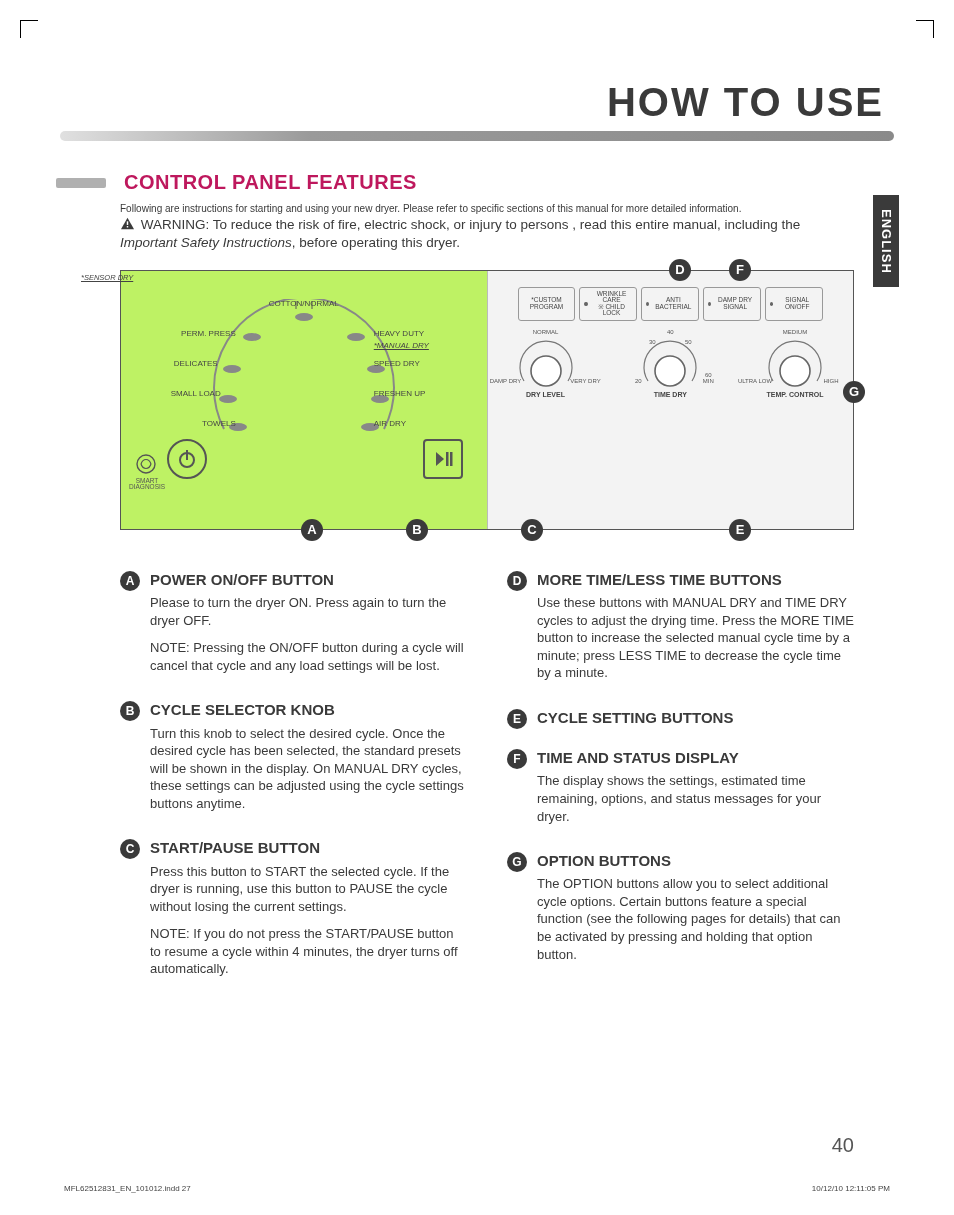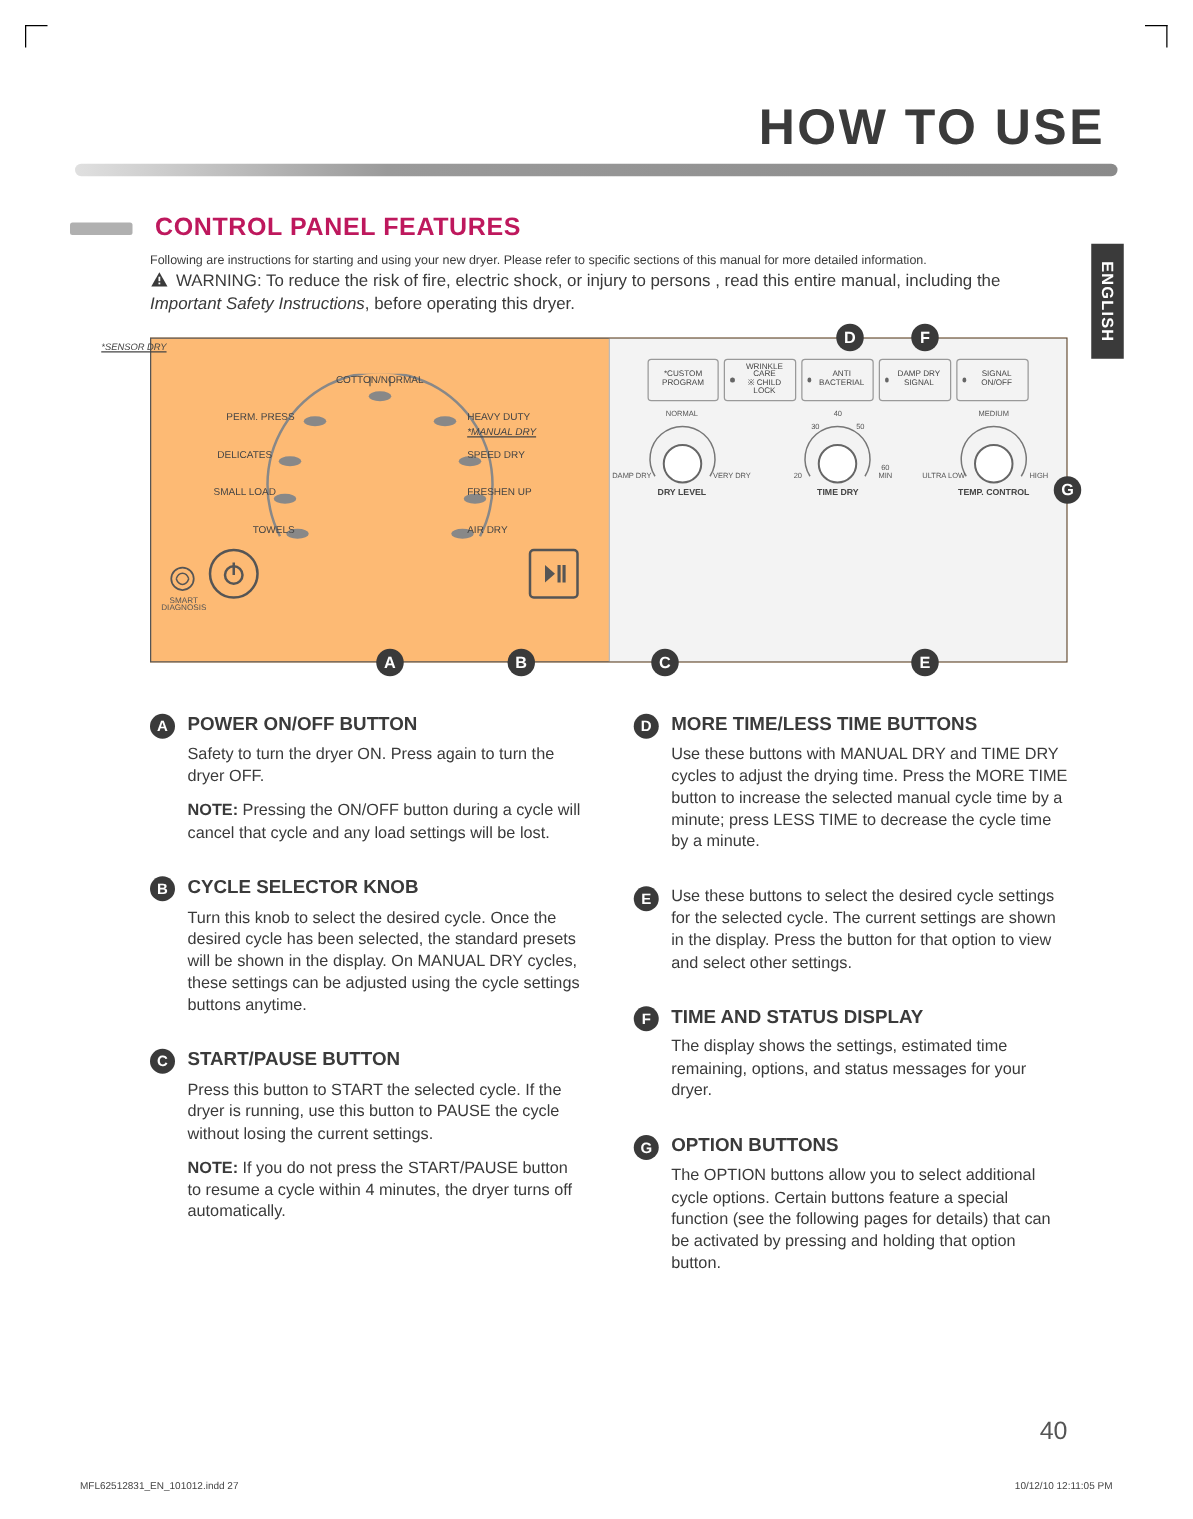--- a/index.html
+++ b/index.html
@@ -72,21 +72,21 @@
   .warn-icon { display:inline-block; width:15px; height:13px; vertical-align:-1px; margin-right:2px;}
   .warn-icon svg { width:100%; height:100%; }
   .italic { font-style: italic; }
 
   
   .panel-box {
     margin-top:18px;
     border:1px solid #555;
     height:260px;
     display:flex;
-    background:#fdba74;
+    background:#bef264;
     position:relative;
   }
   .panel-left { flex:1; border-right:1px solid #bbb; position:relative; padding:14px 10px 10px 10px; }
   .panel-right { flex:1; position:relative; padding:10px 10px 10px 10px; background:#f3f3f3;}
   .dial {
     position:absolute;
     top:28px; left:50%; transform:translateX(-50%);
     width:200px; height:160px;
   }
   .dial-arc { position:absolute; inset:0; }
@@ -160,21 +160,21 @@
   .ftxt { font-size:13px; line-height:1.35; }
   .ftitle {
     font-family: "Arial Narrow", Arial, sans-serif;
     font-stretch: condensed;
     font-weight: 900;
     font-size: 15px;
     color:#3a3a3a;
     margin-bottom:4px;
     letter-spacing:0px;
   }
-  .fnote-label { font-weight:bold; }
+  .fnote-label { font-weight:normal; }
   .fpara { margin-bottom:10px; }
 
   .page-num {
     position:absolute;
     right:40px;
     bottom:8px;
     font-size:20px;
     color:#555;
   }
   .footer-left {
@@ -341,21 +341,21 @@
       <div class="callout-bubble cb-F">F</div>
       <div class="callout-bubble cb-G">G</div>
     </div>
 
     <div class="features">
       <div class="fcol" id="fcol-left">
           <div class="fitem">
             <div class="fbullet">A</div>
             <div class="ftxt">
               <div class="ftitle">POWER ON/OFF BUTTON</div>
-              <div class="fpara">Safety to turn the dryer ON. Press again to turn the dryer OFF.</div>
+              <div class="fpara">Please to turn the dryer ON. Press again to turn the dryer OFF.</div>
               <div class="fpara"><span class="fnote-label">NOTE: </span>Pressing the ON/OFF button during a cycle will cancel that cycle and any load settings will be lost.</div>
             </div>
           </div>
           <div class="fitem">
             <div class="fbullet">B</div>
             <div class="ftxt">
               <div class="ftitle">CYCLE SELECTOR KNOB</div>
               <div class="fpara">Turn this knob to select the desired cycle. Once the desired cycle has been selected, the standard presets will be shown in the display. On MANUAL DRY cycles, these settings can be adjusted using the cycle settings buttons anytime.</div>
             </div>
           </div>
@@ -372,21 +372,21 @@
           <div class="fitem">
             <div class="fbullet">D</div>
             <div class="ftxt">
               <div class="ftitle">MORE TIME/LESS TIME BUTTONS</div>
               <div class="fpara">Use these buttons with MANUAL DRY and TIME DRY cycles to adjust the drying time. Press the MORE TIME button to increase the selected manual cycle time by a minute; press LESS TIME to decrease the cycle time by a minute.</div>
             </div>
           </div>
           <div class="fitem">
             <div class="fbullet">E</div>
             <div class="ftxt">
-              <div class="fpara">Use these buttons to select the desired cycle settings for the selected cycle. The current settings are shown in the display. Press the button for that option to view and select other settings.</div>
+              <div class="ftitle">CYCLE SETTING BUTTONS</div>
             </div>
           </div>
           <div class="fitem">
             <div class="fbullet">F</div>
             <div class="ftxt">
               <div class="ftitle">TIME AND STATUS DISPLAY</div>
               <div class="fpara">The display shows the settings, estimated time remaining, options, and status messages for your dryer.</div>
             </div>
           </div>
           <div class="fitem">

